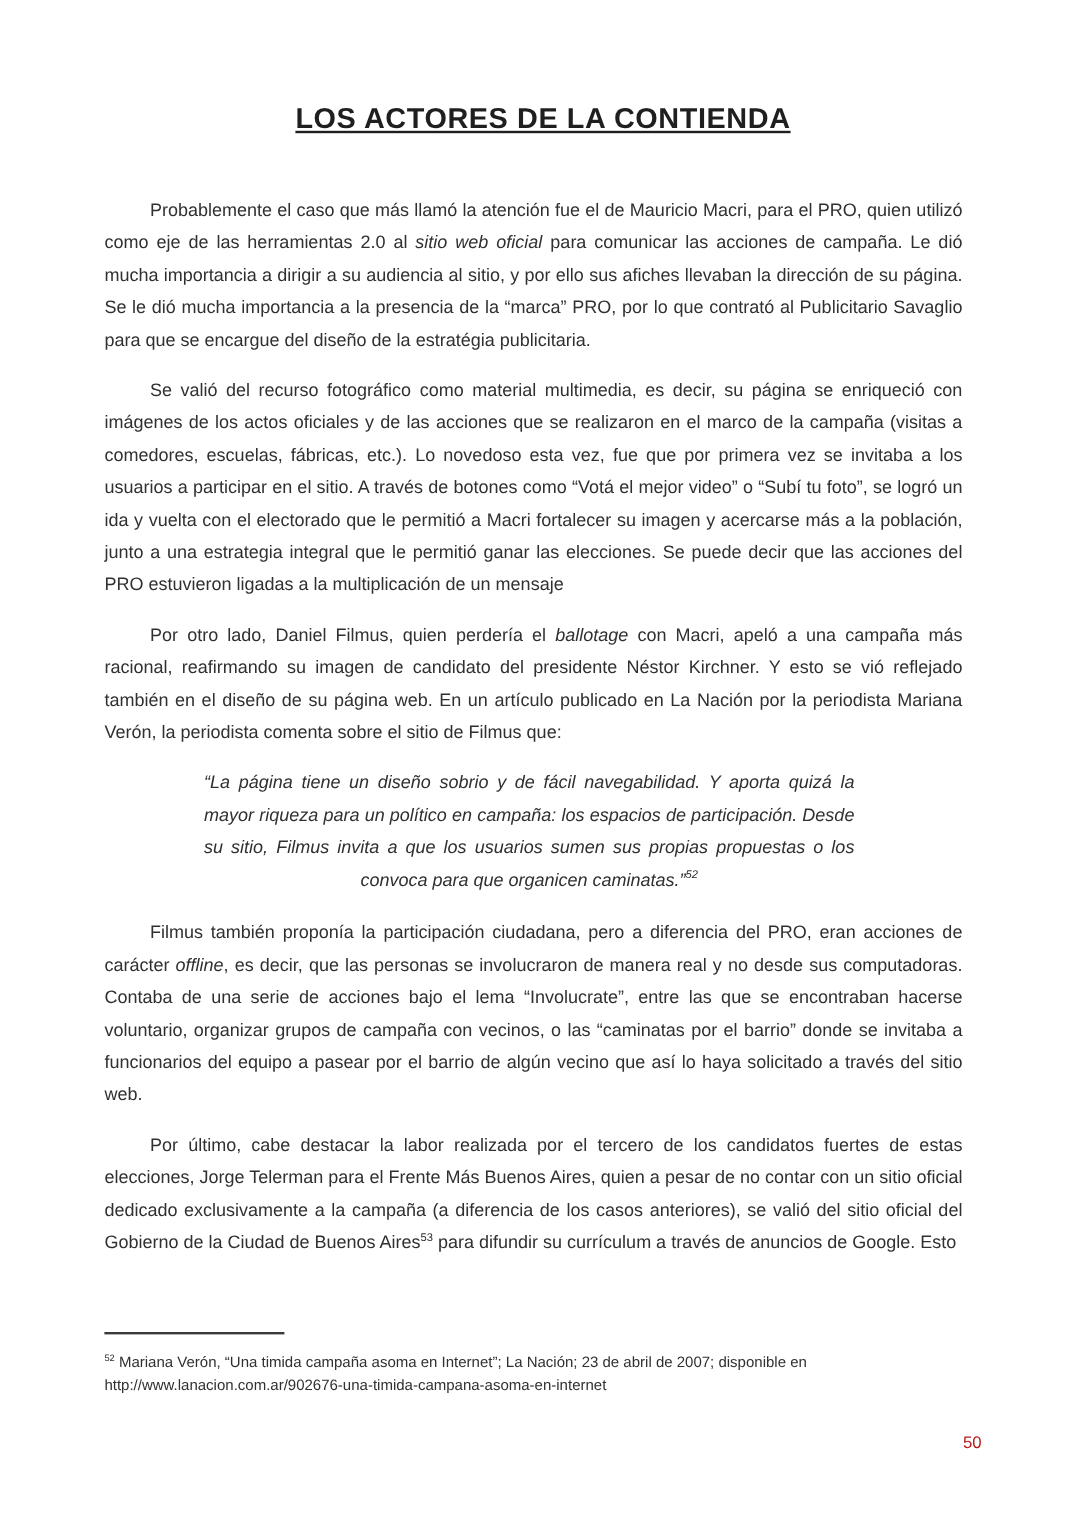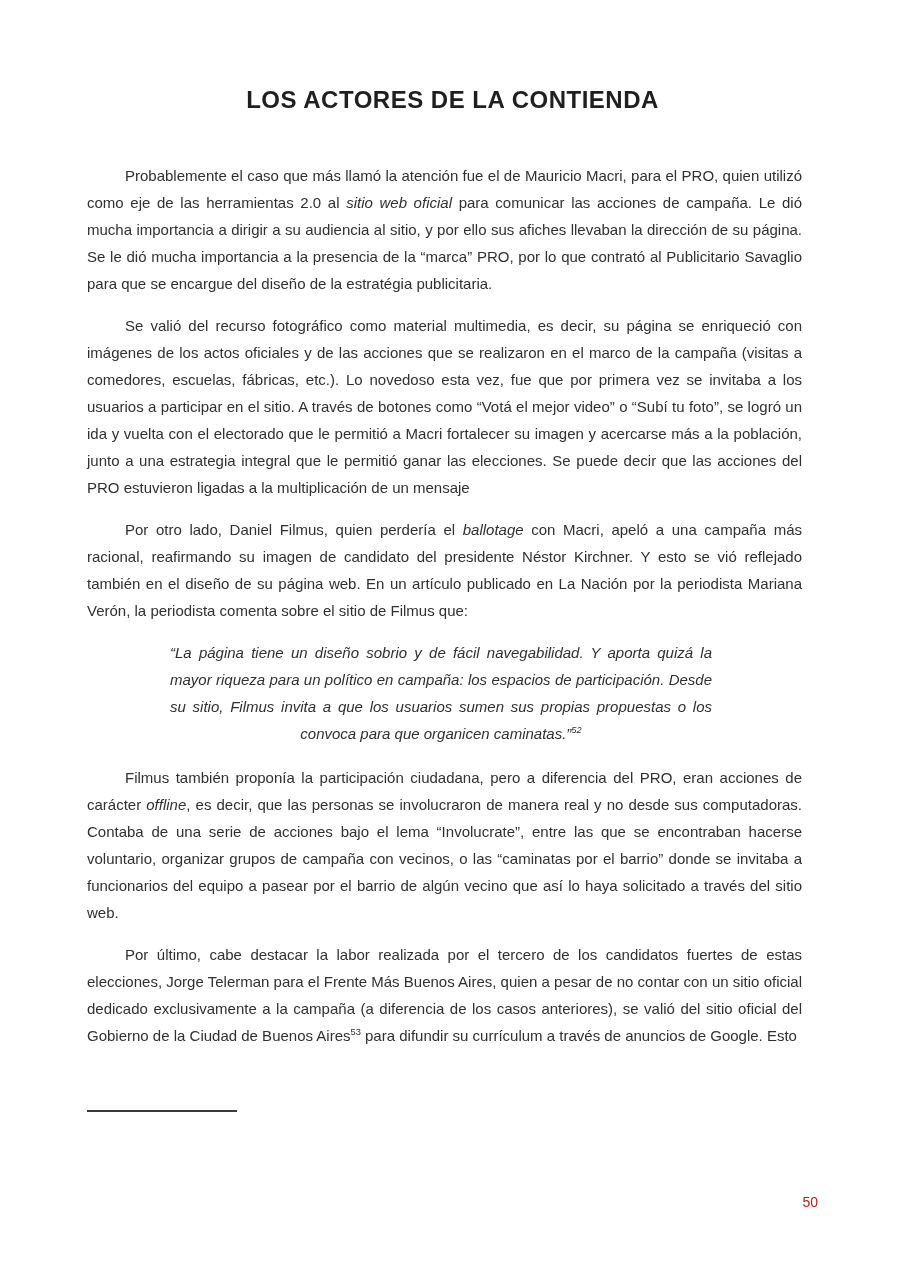--- a/index.html
+++ b/index.html
@@ -18,20 +18,21 @@
     font-family: "Liberation Sans", sans-serif;
     color: #303030;
   }
   .title {
     margin: 86px 0 48px;
     font-size: 24px;
     font-weight: bold;
     letter-spacing: 0.5px;
     text-align: center;
     color: #1f1f1f;
+    text-decoration: underline;
   }
   .para {
     font-size: 15px;
     line-height: 27px;
     text-align: justify;
     text-indent: 38px;
     margin: 0 16px 15px 0;
   }
   .quote {
     font-size: 15px;
@@ -89,17 +90,18 @@
   <p class="para"><span>Por otro lado, Daniel Filmus, quien perdería el </span><span class="italic">ballotage</span><span> con Macri, apeló a una campaña más racional, reafirmando su imagen de candidato del presidente Néstor Kirchner. Y esto se vió reflejado también en el diseño de su página web. En un artículo publicado en La Nación por la periodista Mariana Verón, la periodista comenta sobre el sitio de Filmus que:</span></p>
 
   <div class="quote"><span>“La página tiene un diseño sobrio y de fácil navegabilidad. Y aporta quizá la mayor riqueza para un político en campaña: los espacios de participación. Desde su sitio, Filmus invita a que los usuarios sumen sus propias propuestas o los convoca para que organicen caminatas.”</span><sup>52</sup></div>
 
   <p class="para"><span>Filmus también proponía la participación ciudadana, pero a diferencia del PRO, eran acciones de carácter </span><span class="italic">offline</span><span>, es decir, que las personas se involucraron de manera real y no desde sus computadoras. Contaba de una serie de acciones bajo el lema “Involucrate”, entre las que se encontraban hacerse voluntario, organizar grupos de campaña con vecinos, o las “caminatas por el barrio” donde se invitaba a funcionarios del equipo a pasear por el barrio de algún vecino que así lo haya solicitado a través del sitio web.</span></p>
 
   <p class="para"><span>Por último, cabe destacar la labor realizada por el tercero de los candidatos fuertes de estas elecciones, Jorge Telerman para el Frente Más Buenos Aires, quien a pesar de no contar con un sitio oficial dedicado exclusivamente a la campaña (a diferencia de los casos anteriores), se valió del sitio oficial del Gobierno de la Ciudad de Buenos Aires</span><sup>53</sup><span> para difundir su currículum a través de anuncios de Google. Esto</span></p>
 
   <div class="footnotes">
     <div class="fn-sep"></div>
+    <p class="footnote"><sup>52</sup><span> Mariana Verón, “Una timida campaña asoma en Internet”; La Nación; 23 de abril de 2007; disponible en http://www.lanacion.com.ar/902676-una-timida-campana-asoma-en-internet</span></p>
   </div>
 
   <div class="page-number">50</div>
 
 </div>
 
 </body></html>

